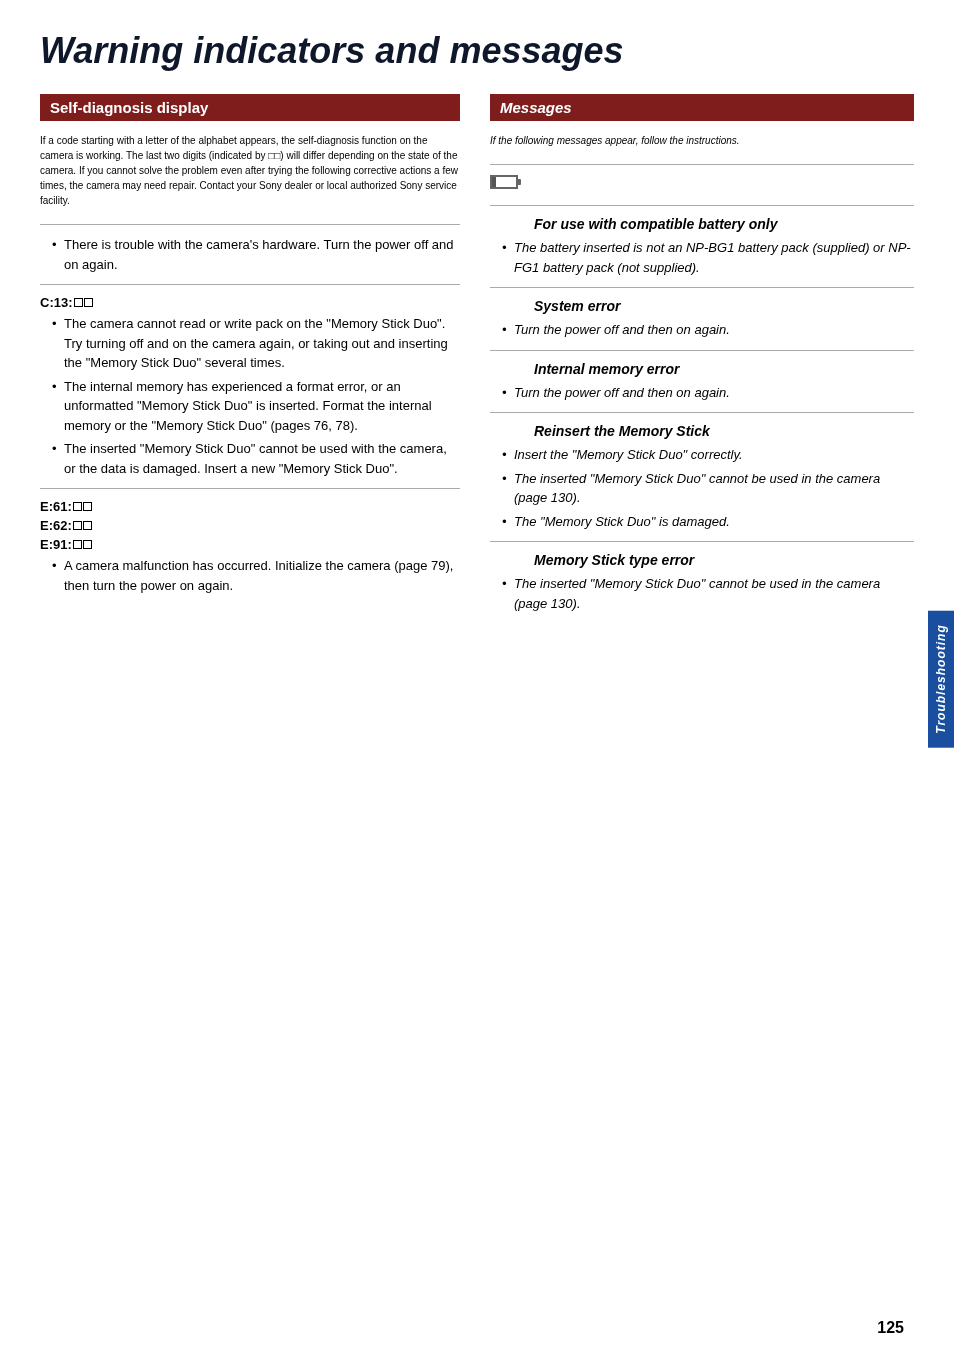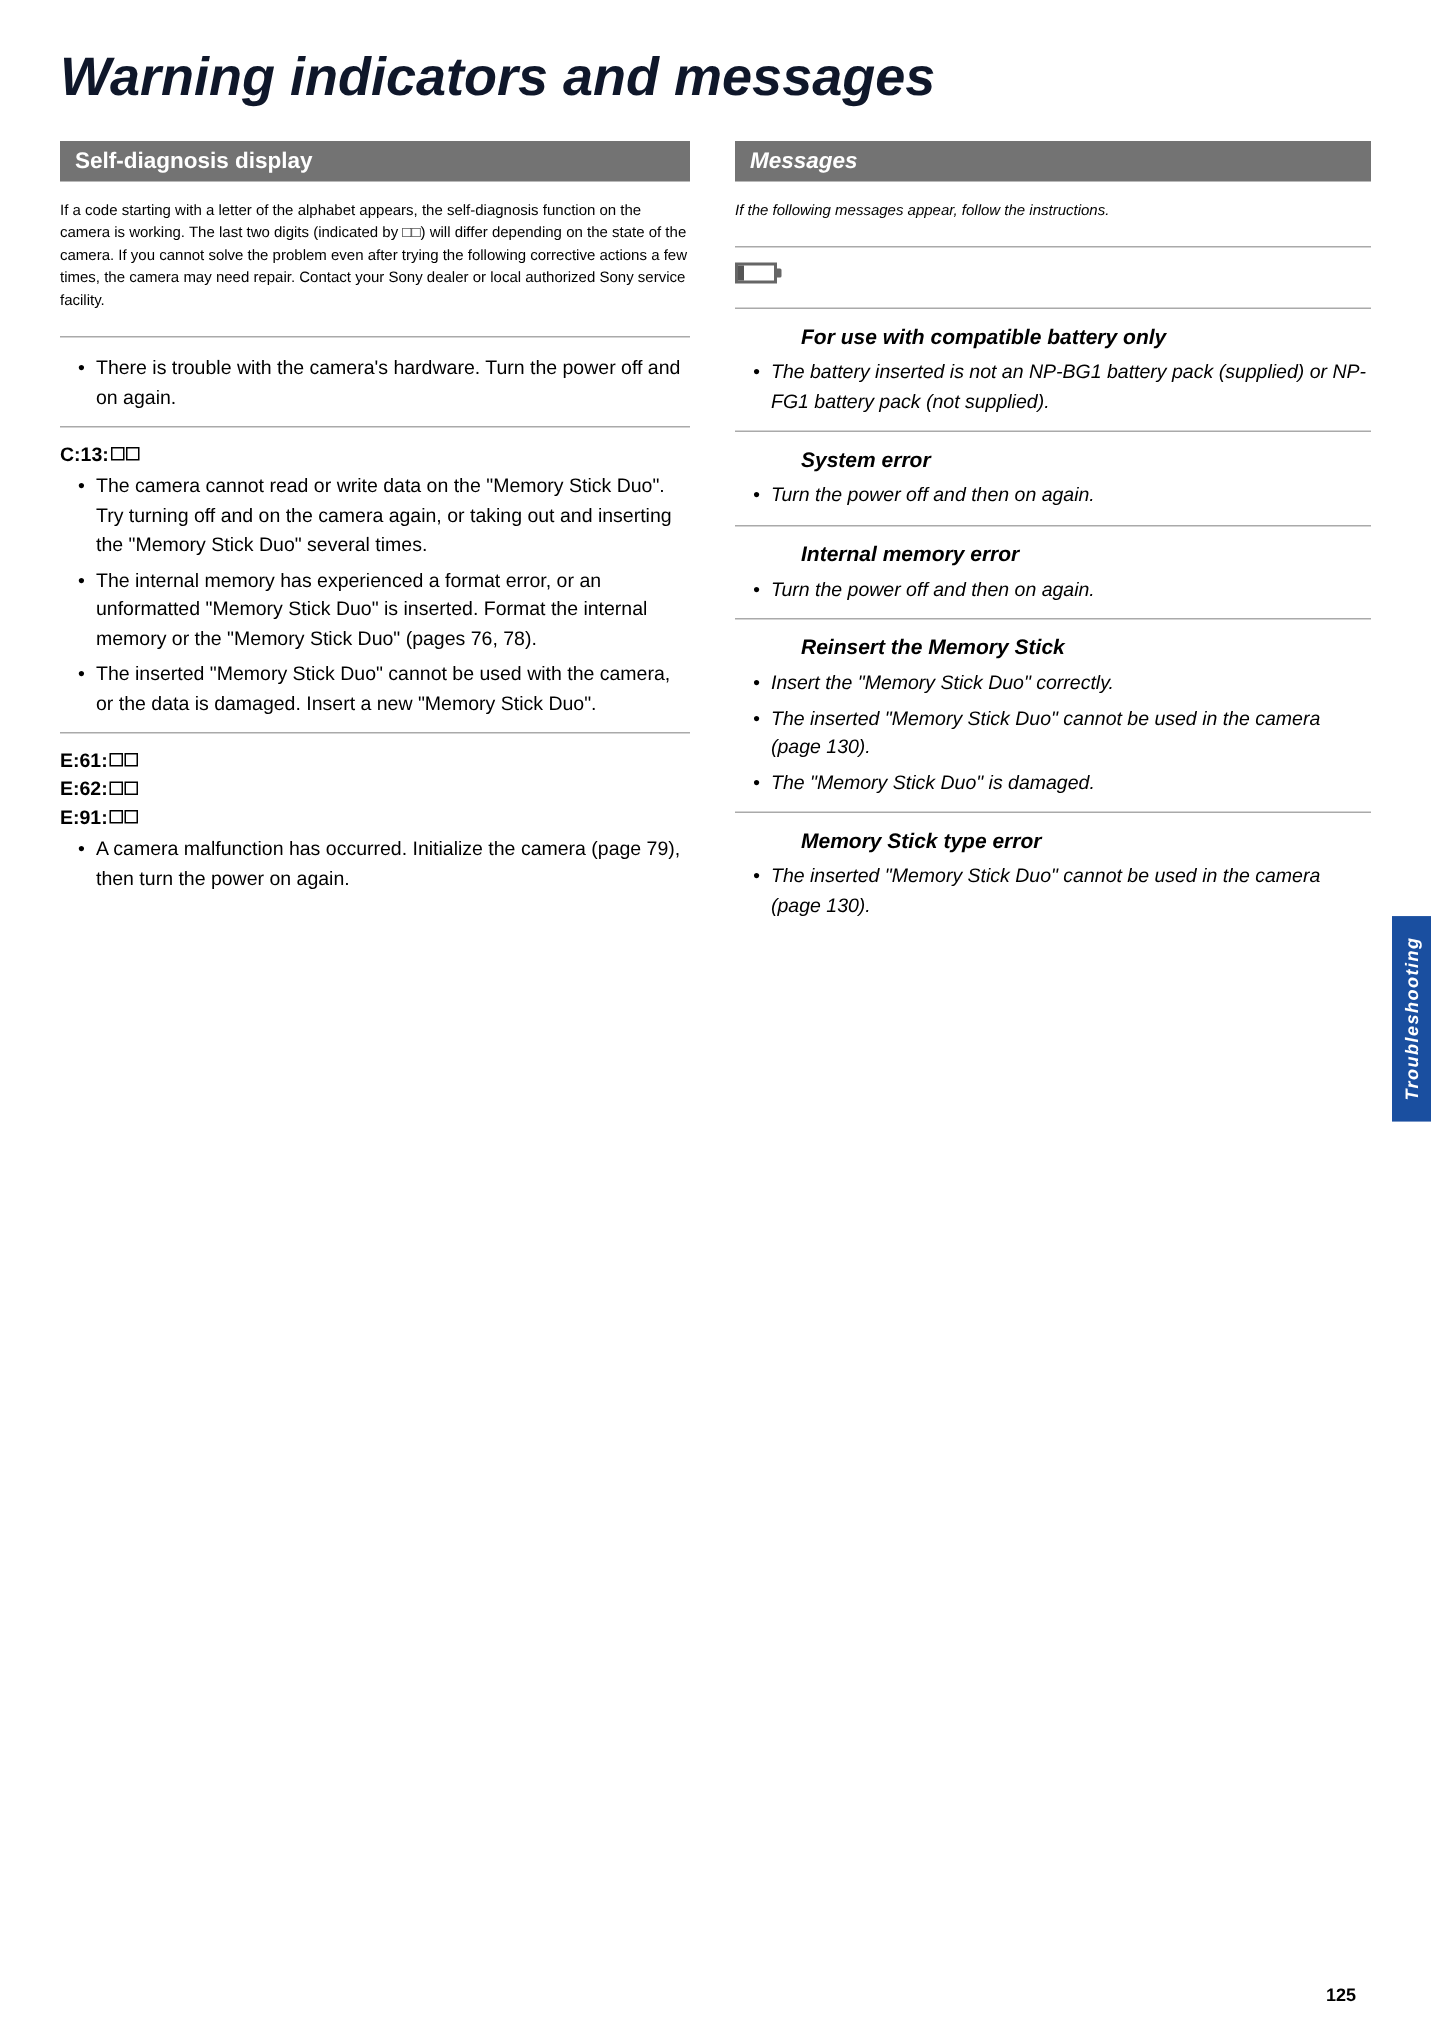--- a/index.html
+++ b/index.html
@@ -27,21 +27,21 @@
     }
     .left-col {
       width: 420px;
       flex-shrink: 0;
     }
     .right-col {
       flex: 1;
       font-style: italic;
     }
     .section-header {
-      background: #737373;
+      background: #7f1d1d;
       color: #fff;
       font-weight: bold;
       font-size: 15px;
       padding: 5px 10px;
       margin-bottom: 12px;
     }
     .section-intro {
       font-size: 10px;
       line-height: 1.5;
       margin-bottom: 16px;
@@ -130,21 +130,21 @@
       font-size: 12px;
       font-weight: bold;
       padding: 14px 6px;
       letter-spacing: 1px;
     }
     .page-number {
       position: absolute;
       bottom: 20px;
       right: 50px;
       font-weight: bold;
-      font-size: 12px;
+      font-size: 16px;
     }
   </style>
 </head>
 <body>
 
 <h1>Warning indicators and messages</h1>
 
 <div class="two-col">
 
   <div class="left-col">
@@ -155,21 +155,21 @@
     <div class="code-block">
       <ul class="bullet-list">
         <li>There is trouble with the camera's hardware. Turn the power off and on again.</li>
       </ul>
     </div>
 
     <hr class="divider">
     <div class="code-block">
       <div class="code-label">C:13:<span class="square-sym"></span><span class="square-sym"></span></div>
       <ul class="bullet-list">
-        <li>The camera cannot read or write data on the "Memory Stick Duo". Try turning off and on the camera again, or taking out and inserting the "Memory Stick Duo" several times.</li>
+        <li>The camera cannot read or write pack on the "Memory Stick Duo". Try turning off and on the camera again, or taking out and inserting the "Memory Stick Duo" several times.</li>
         <li>The internal memory has experienced a format error, or an unformatted "Memory Stick Duo" is inserted. Format the internal memory or the "Memory Stick Duo" (pages 76, 78).</li>
         <li>The inserted "Memory Stick Duo" cannot be used with the camera, or the data is damaged. Insert a new "Memory Stick Duo".</li>
       </ul>
     </div>
 
     <hr class="divider">
     <div class="code-block">
       <div class="code-label">E:61:<span class="square-sym"></span><span class="square-sym"></span></div>
     </div>
 

